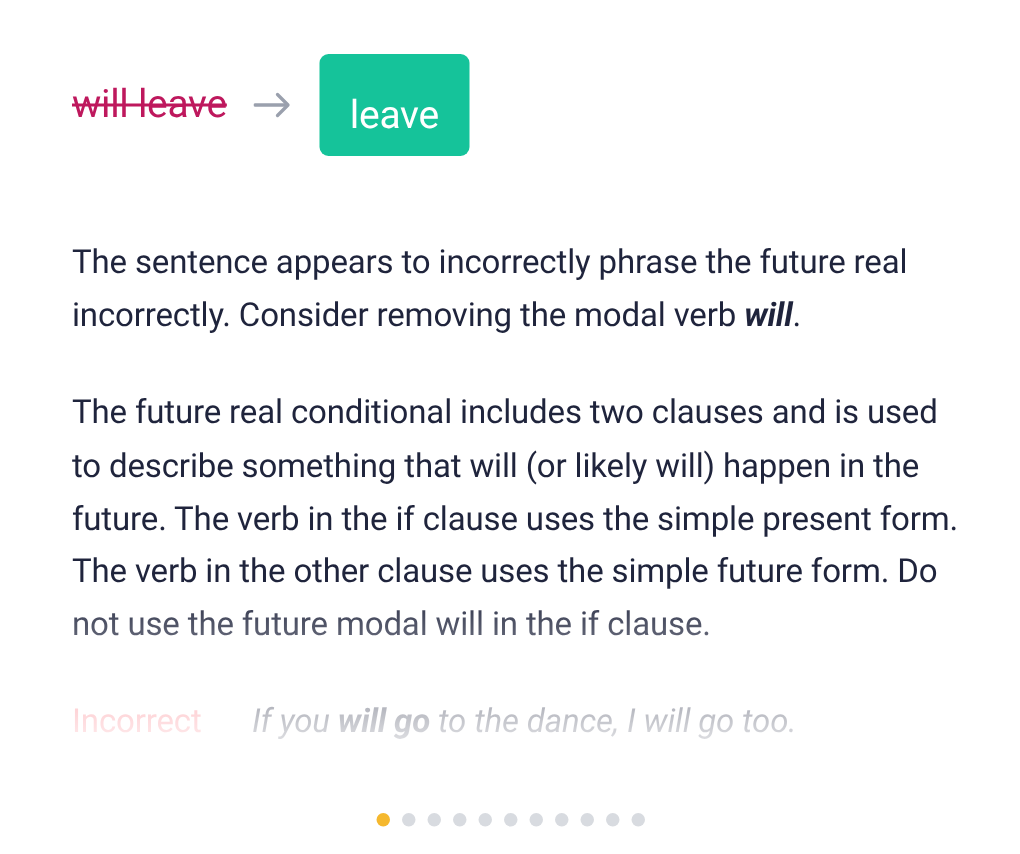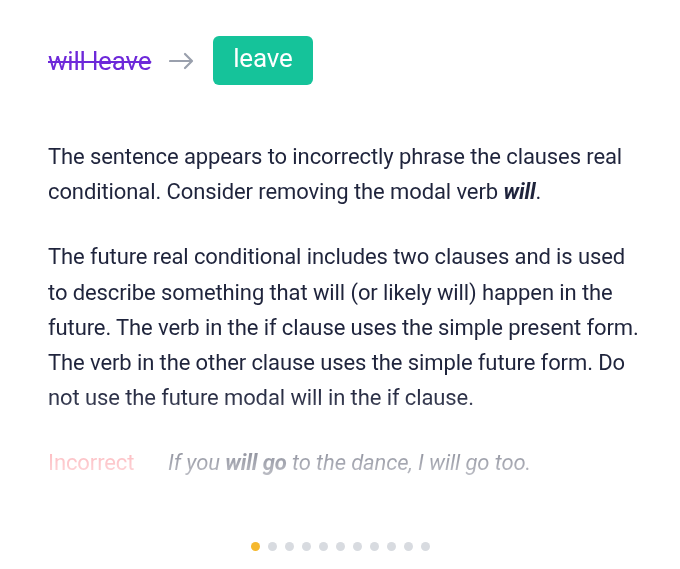--- a/index.html
+++ b/index.html
@@ -12,31 +12,31 @@
   }
   .suggestion-row {
     display: flex;
     align-items: center;
     gap: 18px;
     margin-bottom: 54px;
     margin-top: 8px;
   }
   .strike {
     font-size: 26px;
-    color: #6d28d9;
+    color: #be185d;
     text-decoration: line-through;
     text-decoration-thickness: 2px;
     letter-spacing: -0.2px;
   }
   .arrow svg { display: block; }
   .replace-chip {
     background: #15c39a;
     color: #fff;
     font-size: 26px;
-    padding: 7px 20px 12px;
+    padding: 26px 20px 12px;
     border-radius: 6px;
     letter-spacing: -0.2px;
   }
   .para {
     font-size: 22px;
     line-height: 1.6;
     color: #1f243c;
     margin-bottom: 30px;
     letter-spacing: -0.1px;
   }
@@ -91,21 +91,21 @@
   <span class="arrow">
     <svg width="26" height="18" viewBox="0 0 26 18" fill="none">
       <path d="M1 9 H22" stroke="#9aa0ad" stroke-width="2.2" stroke-linecap="round"></path>
       <path d="M16 2 L23 9 L16 16" stroke="#9aa0ad" stroke-width="2.2" stroke-linecap="round" stroke-linejoin="round" fill="none"></path>
     </svg>
   </span>
   <span class="replace-chip">leave</span>
 </div>
 
 <p class="para">
-  <span>The sentence appears to incorrectly phrase the clauses real conditional. Consider removing the modal verb </span><span class="bi">will</span><span>.</span>
+  <span>The sentence appears to incorrectly phrase the future real incorrectly. Consider removing the modal verb </span><span class="bi">will</span><span>.</span>
 </p>
 
 <p class="para">
   <span>The future real conditional includes two clauses and is used to describe something that will (or likely will) happen in the future. The verb in the </span><span class="it">if</span><span> clause uses the simple present form. The verb in the other clause uses the simple future form. Do not use the future modal </span><span class="it">will</span><span> in the </span><span class="it">if</span><span> clause.</span>
 </p>
 
 <div class="example-row">
   <span class="example-label">Incorrect</span>
   <span class="example-text">
     <span>If you </span><span class="bi">will go</span><span> to the dance, I will go too.</span>

